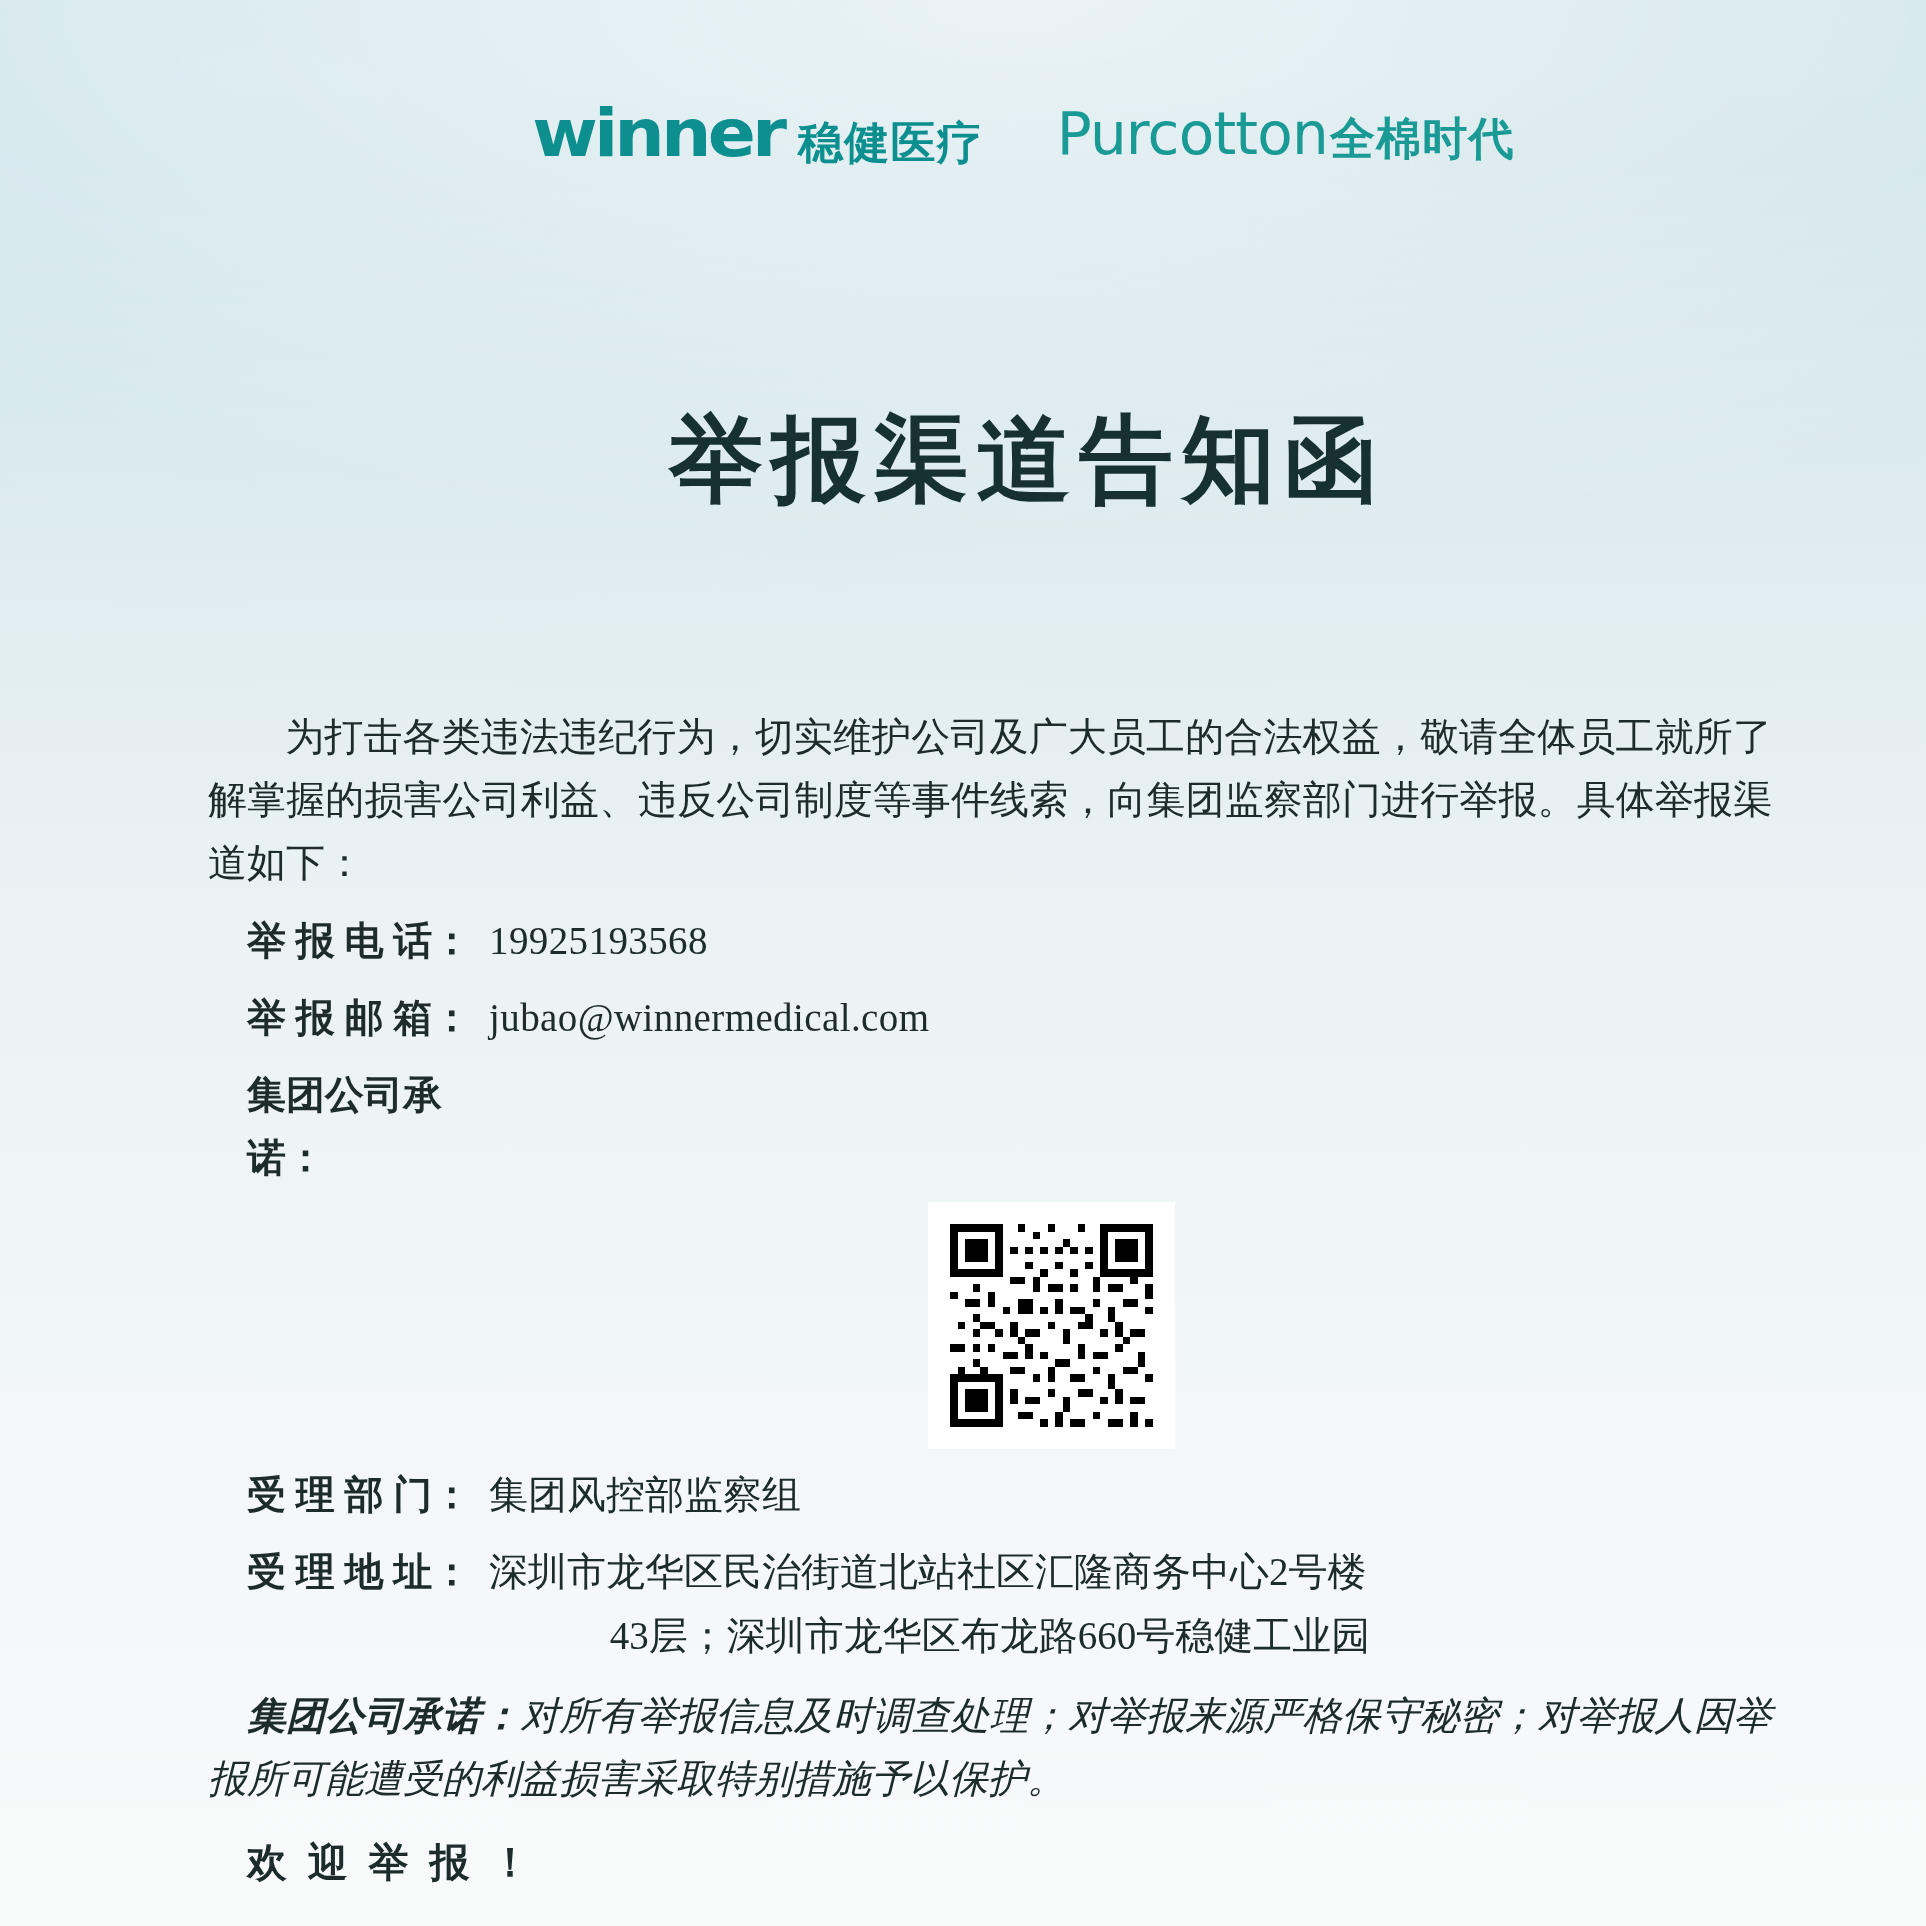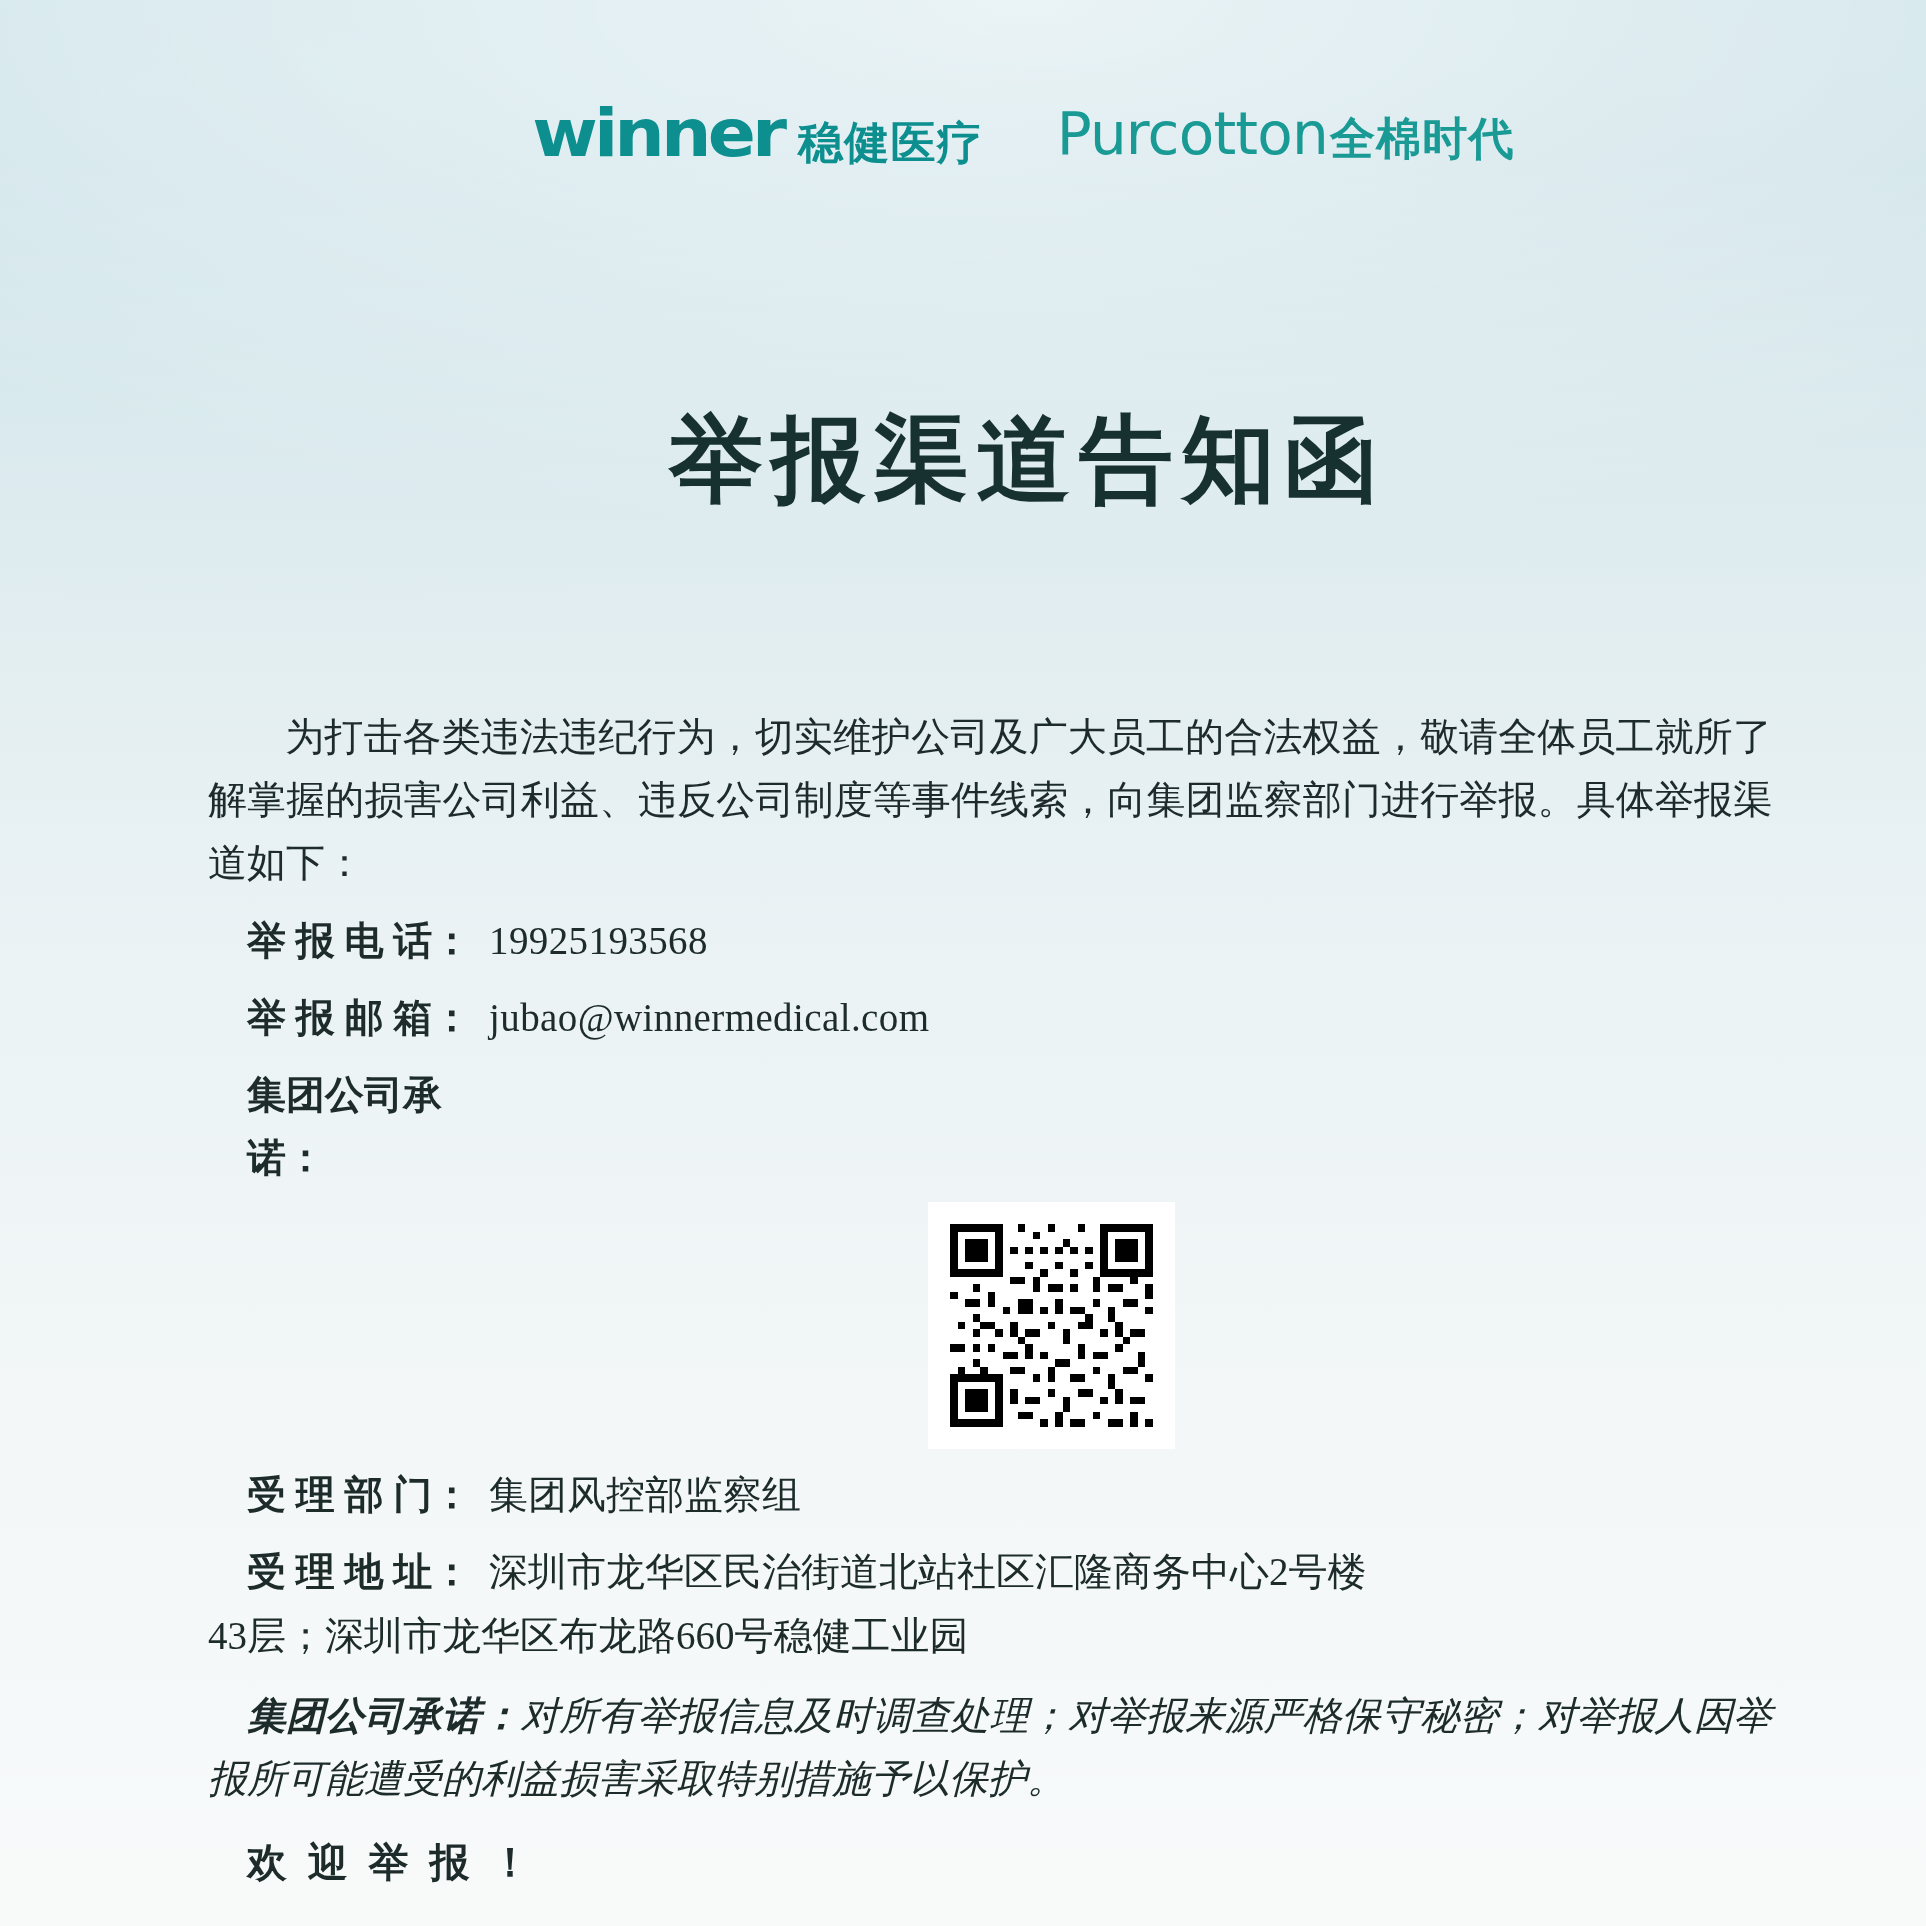--- a/index.html
+++ b/index.html
@@ -177,21 +177,21 @@
     text-align: justify;
     text-justify: inter-ideograph;
     font-style: italic;
   }
   .block-para .lead {
     font-weight: 700;
     display: inline-block;
     padding-left: 39px;
   }
   .addr-wrap { margin-top: 14px; }
-  .addr-line2 { text-align: left; }
+  .addr-line2 { text-align: center; }
 
   .welcome {
     margin-top: 21px;
     padding-left: 39px;
     font-weight: 700;
     letter-spacing: 5.4px;
     font-size: 40px;
   }
 </style>
 </head>

